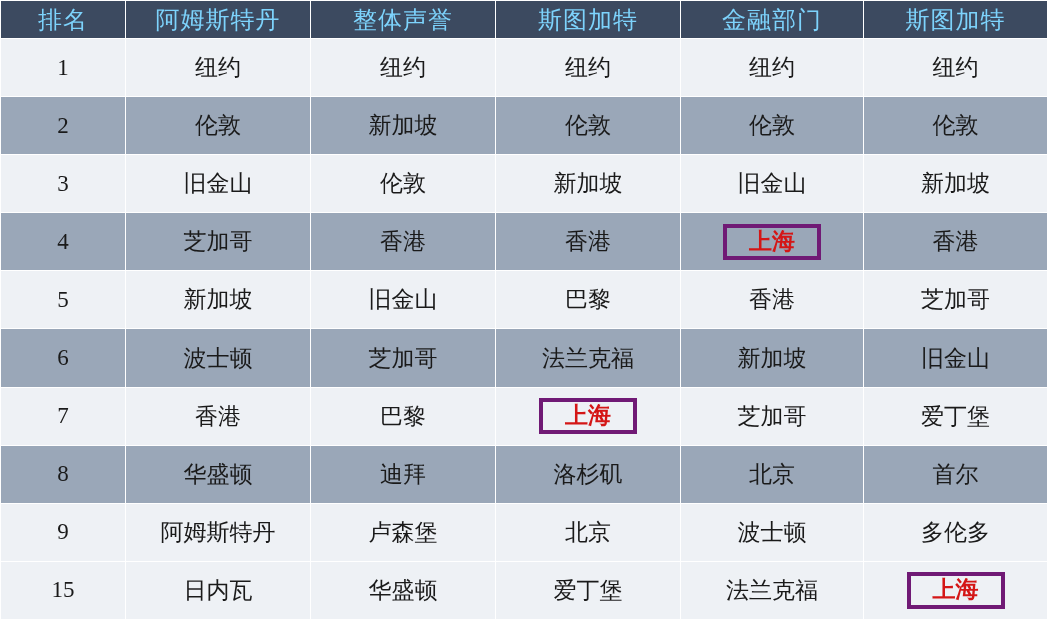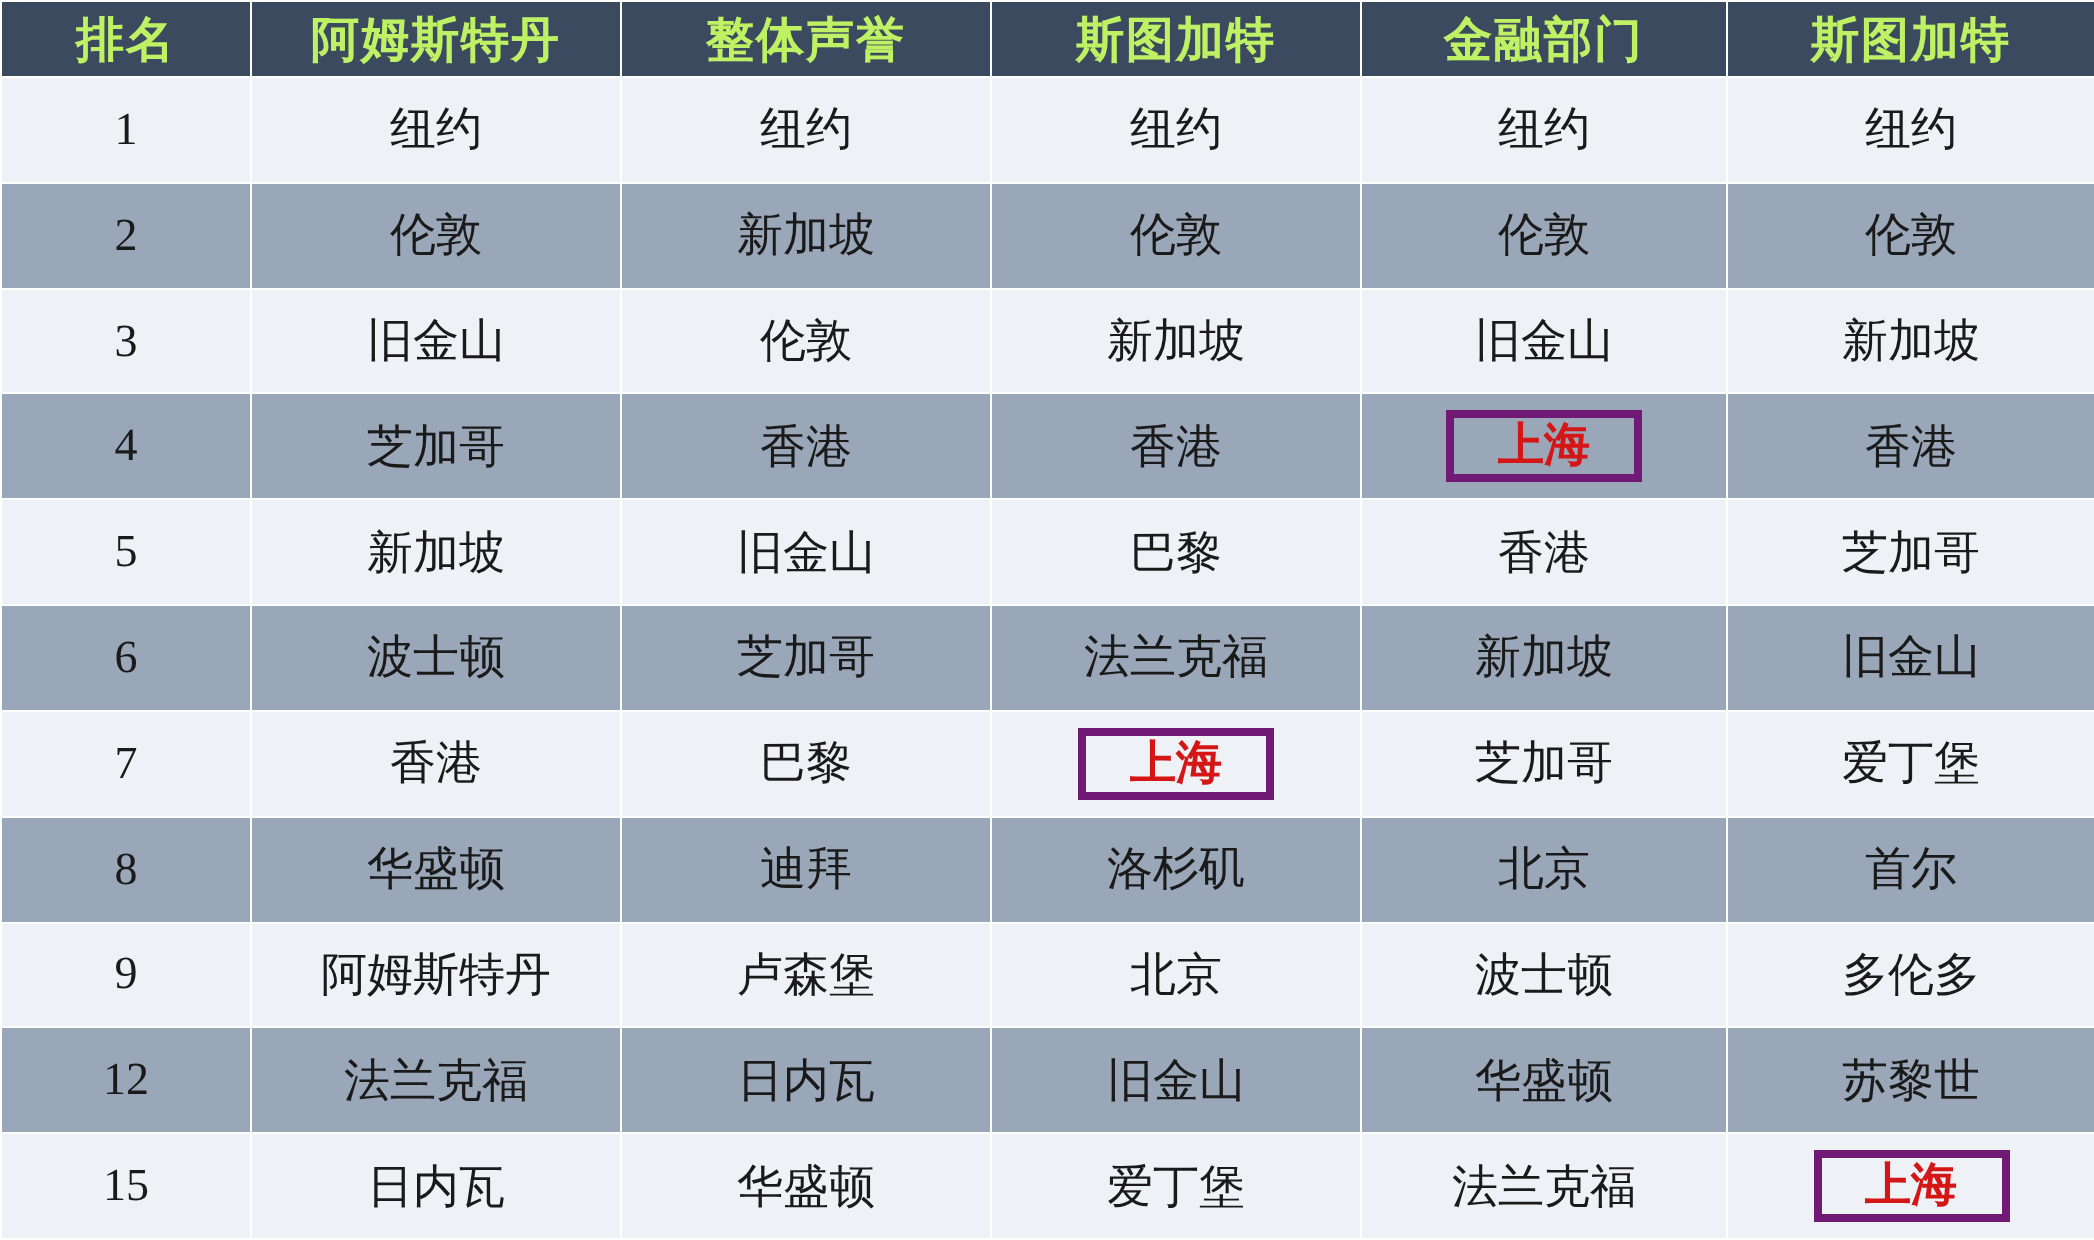--- a/index.html
+++ b/index.html
@@ -37,22 +37,22 @@
     text-align: center;
     vertical-align: middle;
     padding: 0;
     font-size: 23px;
     color: #1a1a1a;
     white-space: nowrap;
     overflow: hidden;
   }
   table.rank-table thead th {
     background: #3c4a60;
-    color: #bef264;
-    font-weight: bold;
+    color: #7dd3fc;
+    font-weight: normal;
     font-size: 24px;
     height: 37px;
     letter-spacing: 1px;
   }
   table.rank-table tbody tr.odd td {
     background: #eef1f5;
   }
   table.rank-table tbody tr.even td {
     background: #9aa7b8;
   }
@@ -363,50 +363,20 @@
             <div class="cellwrap">
               <span>波士顿</span>
             </div>
           </td>
           <td>
             <div class="cellwrap">
               <span>多伦多</span>
             </div>
           </td>
         </tr>
-        <tr class="even">
-          <td>
-            <div class="cellwrap">12</div>
-          </td>
-          <td>
-            <div class="cellwrap">
-              <span>法兰克福</span>
-            </div>
-          </td>
-          <td>
-            <div class="cellwrap">
-              <span>日内瓦</span>
-            </div>
-          </td>
-          <td>
-            <div class="cellwrap">
-              <span>旧金山</span>
-            </div>
-          </td>
-          <td>
-            <div class="cellwrap">
-              <span>华盛顿</span>
-            </div>
-          </td>
-          <td>
-            <div class="cellwrap">
-              <span>苏黎世</span>
-            </div>
-          </td>
-        </tr>
         <tr class="odd">
           <td>
             <div class="cellwrap">15</div>
           </td>
           <td>
             <div class="cellwrap">
               <span>日内瓦</span>
             </div>
           </td>
           <td>

